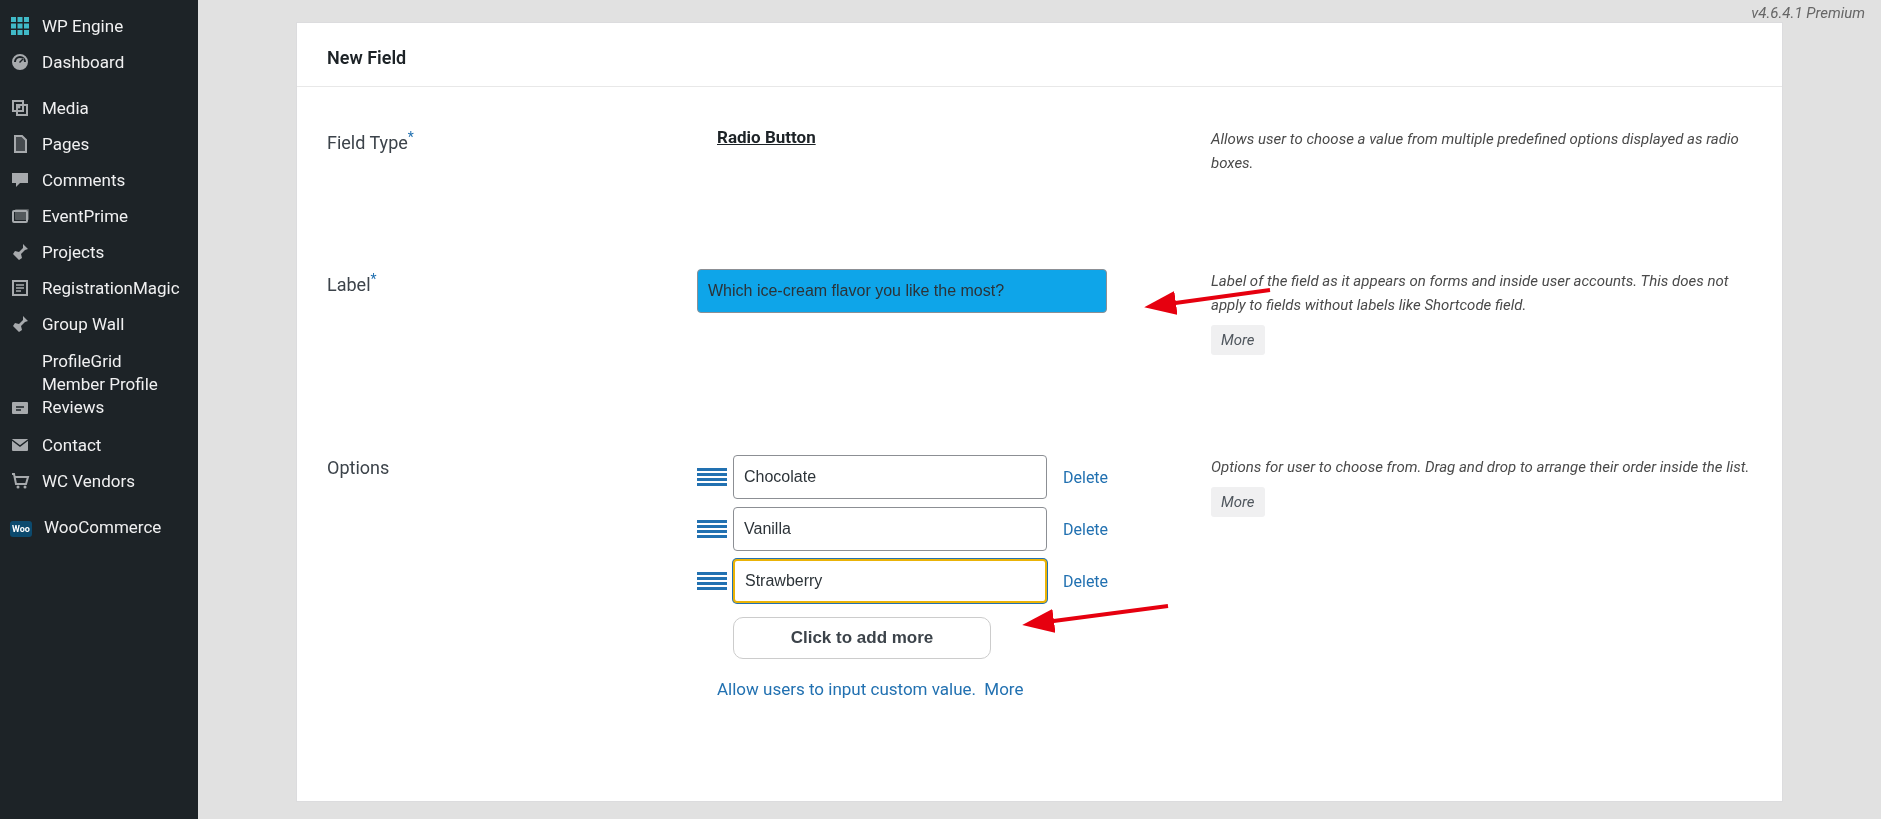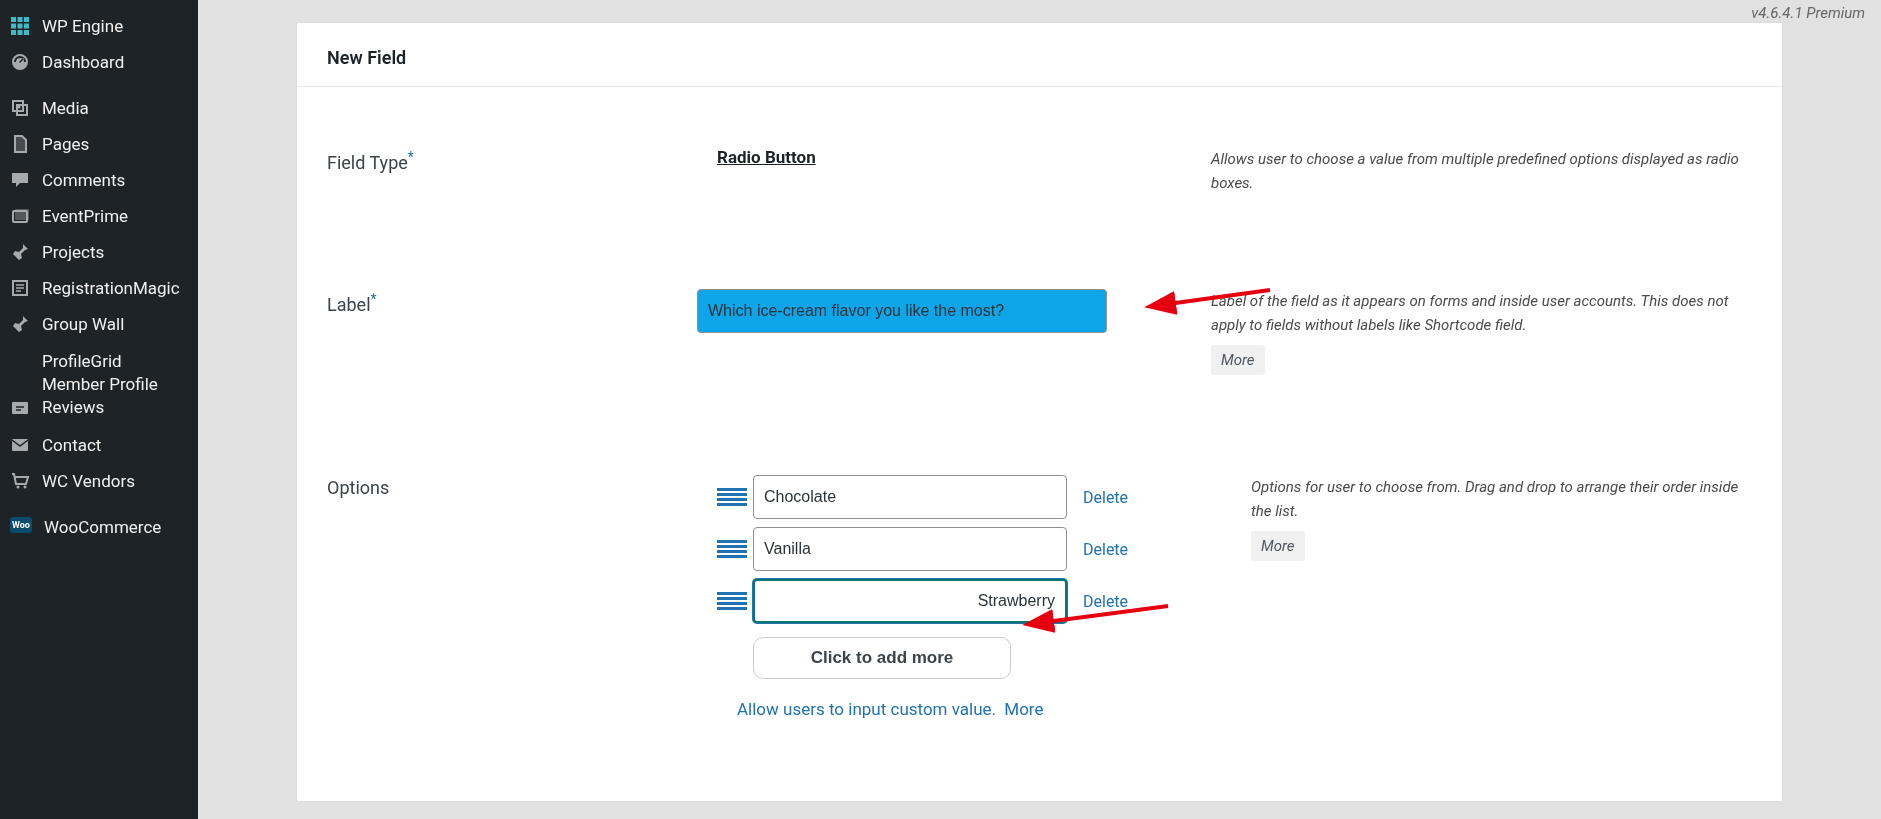--- a/index.html
+++ b/index.html
@@ -15,21 +15,21 @@
 .layout { display: flex; height: 100%; }
 .sidebar {
   width: 198px;
   background: #1d2327;
   color: #f0f0f1;
   flex-shrink: 0;
   padding-top: 8px;
 }
 .sidebar-item {
   display: flex;
-  align-items: flex-start;
+  align-items: flex-end;
   padding: 8px 10px;
   color: #f0f0f1;
   cursor: pointer;
   font-size: 17px;
 }
 .sidebar-item .icon { width: 20px; height: 20px; margin-right: 12px; display:flex; align-items:center; justify-content:center; color:#a7aaad; }
 .sidebar-item .icon svg { width: 20px; height: 20px; fill: currentColor; }
 .sidebar-sep { height: 10px; }
 .content {
   flex: 1;
@@ -50,22 +50,22 @@
   border: 1px solid #dcdcde;
   margin-top: 22px;
   min-height: 780px;
 }
 .panel-header {
   padding: 24px 30px 18px 30px;
   border-bottom: 1px solid #e8e8e8;
 }
 .panel-title { font-size: 18px; font-weight: 600; color: #1d2327;}
 .rows { padding: 40px 30px 20px 30px; }
-.row { display: flex; align-items: flex-start; margin-bottom: 84px; margin-top: 20px; }
-.row:last-child { margin-bottom: 20px; gap: 20px; }
+.row { display: flex; align-items: flex-start; margin-bottom: 84px; }
+.row:last-child { margin-bottom: 20px; }
 .col-label { width: 370px; font-size: 18px; color: #3c434a; padding-top: 2px;}
 .req { color: #2271b1; font-size: 14px; vertical-align: super;}
 .col-input { width: 510px; }
 .col-help { flex:1; font-style: italic; color: #4a4a4a; font-size: 15px; line-height: 1.6; padding-left: 4px;}
 .ftype { font-weight: 700; font-size: 17px; color: #1d2327; padding-left: 20px; text-decoration: underline;}
 .text-input {
   width: 410px; height: 44px;
   border: 1px solid #8c8f94; border-radius: 4px;
   padding: 0 10px; font-size: 16px; color: #2c3338;
   background: #0ea5e9;
@@ -77,21 +77,21 @@
 }
 .options-list {}
 .option-row { display:flex; align-items:center; margin-bottom: 8px; }
 .drag-handle { width: 30px; display:flex; flex-direction:column; gap:2px; margin-right:6px; cursor:grab;}
 .drag-handle span { height:3px; background:#2271b1; }
 .opt-input {
   width: 314px; height: 44px;
   border: 1px solid #8c8f94; border-radius: 4px;
   padding: 7px 10px; font-size: 16px; color: #2c3338; background:#fff;
 }
-.opt-input.focused { border: 2px solid #0f766e; box-shadow: 0 0 0 1px #2271b1; text-align: right; }
+.opt-input.focused { border: 2px solid #eab308; box-shadow: 0 0 0 1px #2271b1; }
 .delete-link { color:#2271b1; margin-left: 16px; font-size:16px; cursor:pointer;}
 .add-more {
   width: 258px; height: 42px; margin-left: 36px; margin-top:6px;
   background:#fff; border:1px solid #ccc; border-radius:10px;
   font-size: 17px; font-weight:600; color:#3c434a; cursor:pointer;
 }
 .custom-val-row { margin-left: 20px; margin-top: 20px; font-size:17px;}
 .custom-val-link { color:#2271b1; }
 .custom-val-more { color:#2271b1; margin-left:4px; cursor:pointer;}
 

